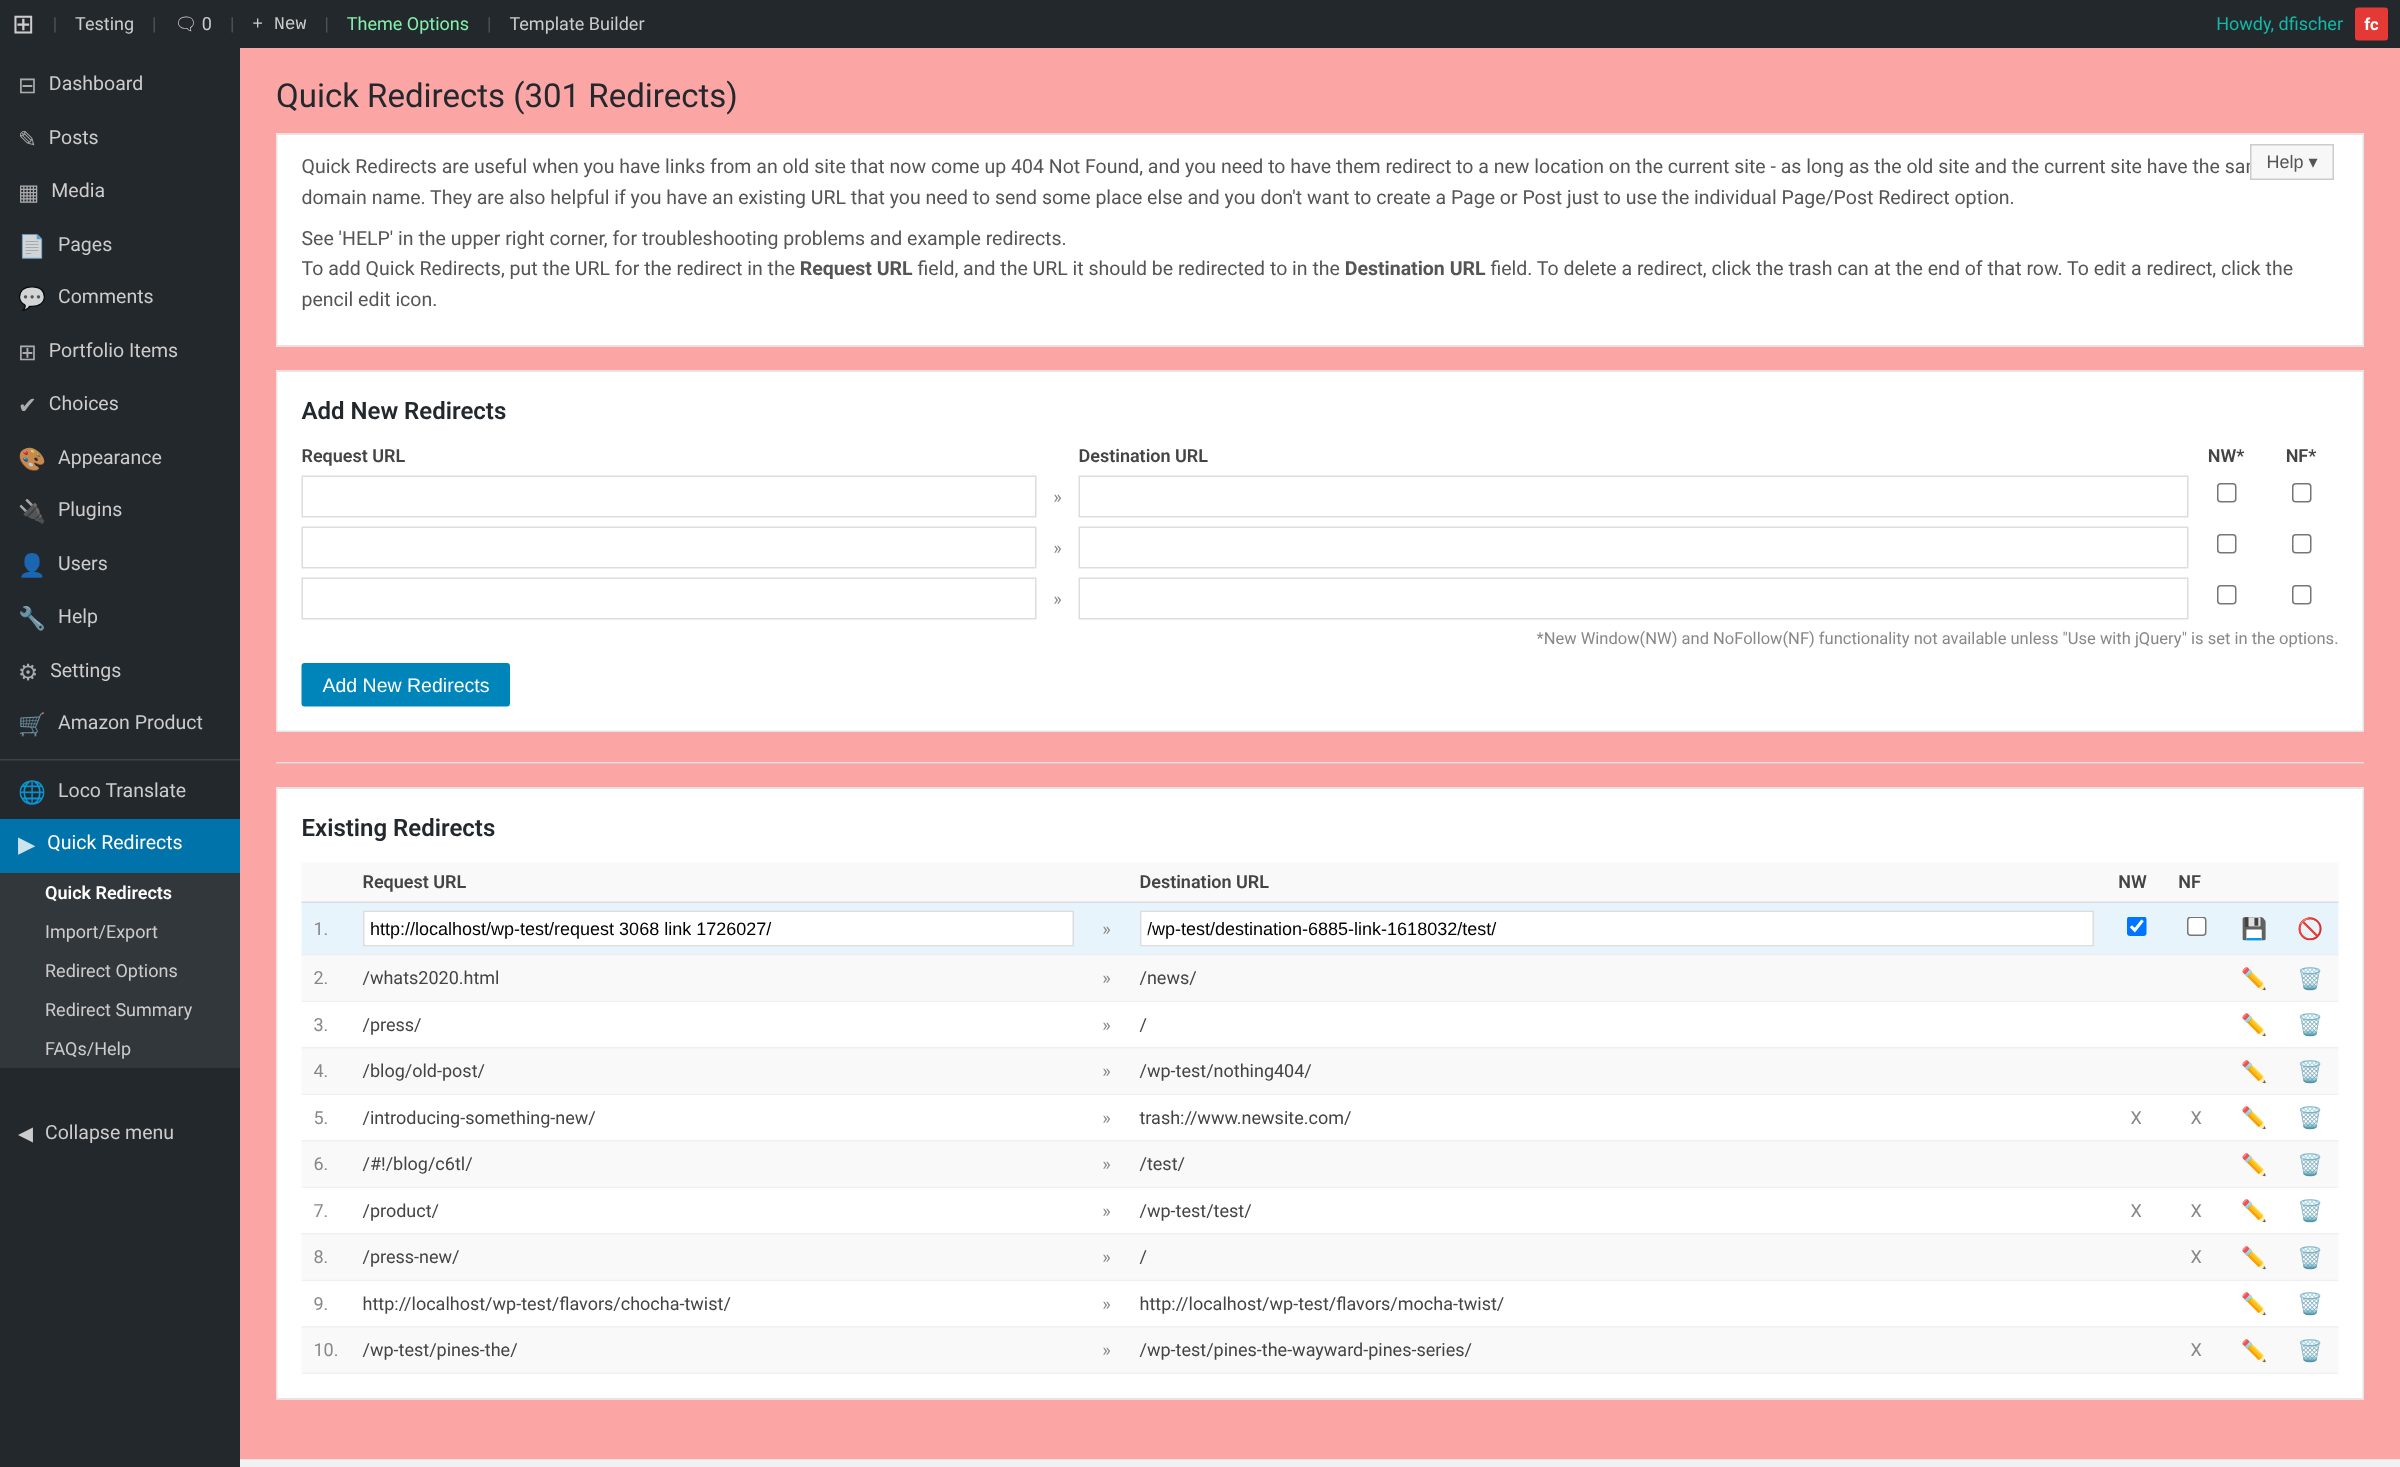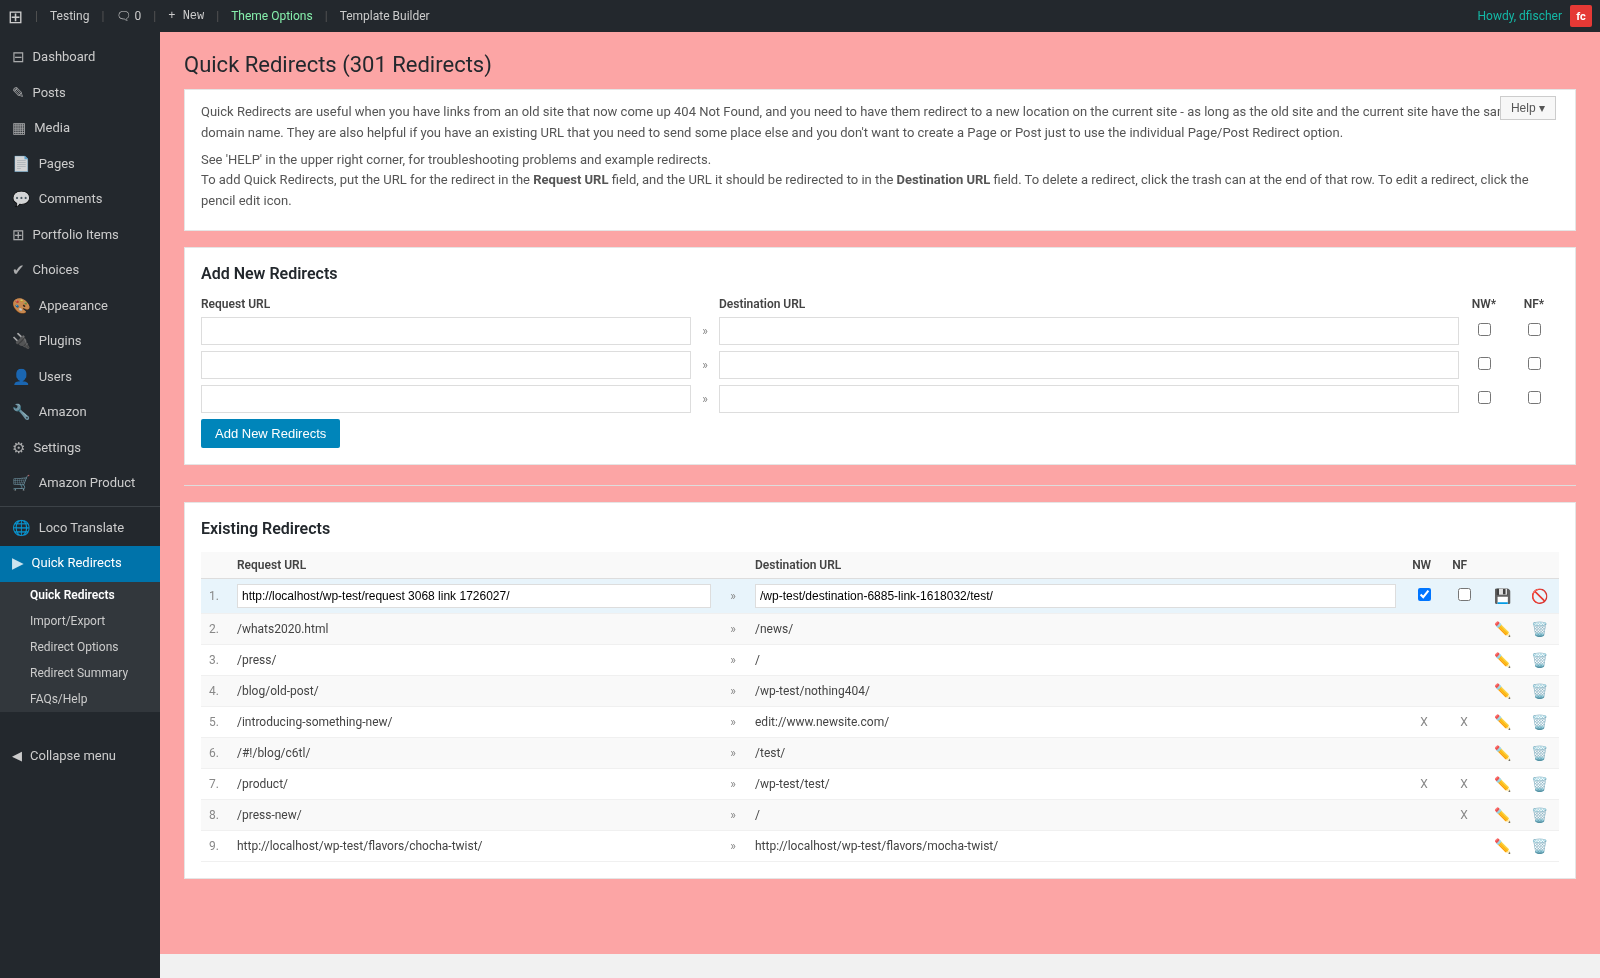--- a/index.html
+++ b/index.html
@@ -329,21 +329,21 @@
     <div class="sidebar-item">
       <span class="sidebar-icon">🔌</span>
       <span>Plugins</span>
     </div>
     <div class="sidebar-item">
       <span class="sidebar-icon">👤</span>
       <span>Users</span>
     </div>
     <div class="sidebar-item">
       <span class="sidebar-icon">🔧</span>
-      <span>Amazon</span>
+      <span>Help</span>
     </div>
     <div class="sidebar-item">
       <span class="sidebar-icon">⚙</span>
       <span>Settings</span>
     </div>
     <div class="sidebar-item">
       <span class="sidebar-icon">🛒</span>
       <span>Amazon Product</span>
     </div>
     <div class="sidebar-divider"></div>
@@ -410,20 +410,21 @@
           <div class="checkbox-cell"><input type="checkbox" style=""></div>
         </div>
         <div class="redirect-form-row">
           <div class="col-request"><input type="text" style="width: 490px;"></div>
           <div class="arrow-cell">»</div>
           <div class="col-destination" style="flex:1;"><input type="text" style="width: 100%;"></div>
           <div class="checkbox-cell"><input type="checkbox" style=""></div>
           <div class="checkbox-cell"><input type="checkbox" style=""></div>
         </div>
 
+        <div class="footnote">*New Window(NW) and NoFollow(NF) functionality not available unless "Use with jQuery" is set in the options.</div>
 
         <button class="btn-blue">Add New Redirects</button>
       </div>
 
       <hr class="divider-line">
 
       <div class="section-box">
         <div class="section-title">Existing Redirects</div>
 
         <table class="redirects-table">
@@ -501,21 +502,21 @@
         <button class="icon-btn" title="Edit">✏️</button>
       </td>
       <td class="col-del" style="text-align:center;">
         <button class="icon-btn icon-delete" title="Delete">🗑️</button>
       </td>
     </tr>
               <tr>
       <td class="col-num">5.</td>
       <td class="col-req">/introducing-something-new/</td>
       <td class="col-arr">»</td>
-      <td class="col-dest">edit://www.newsite.com/</td>
+      <td class="col-dest">trash://www.newsite.com/</td>
       <td class="col-nw-t" style="text-align:center;"><span class="x-mark">X</span></td>
       <td class="col-nf-t" style="text-align:center;"><span class="x-mark">X</span></td>
       <td class="col-save" style="text-align:center;">
         <button class="icon-btn" title="Edit">✏️</button>
       </td>
       <td class="col-del" style="text-align:center;">
         <button class="icon-btn icon-delete" title="Delete">🗑️</button>
       </td>
     </tr>
               <tr>
@@ -567,20 +568,34 @@
       <td class="col-dest">http://localhost/wp-test/flavors/mocha-twist/</td>
       <td class="col-nw-t" style="text-align:center;"></td>
       <td class="col-nf-t" style="text-align:center;"></td>
       <td class="col-save" style="text-align:center;">
         <button class="icon-btn" title="Edit">✏️</button>
       </td>
       <td class="col-del" style="text-align:center;">
         <button class="icon-btn icon-delete" title="Delete">🗑️</button>
       </td>
     </tr>
+              <tr>
+      <td class="col-num">10.</td>
+      <td class="col-req">/wp-test/pines-the/</td>
+      <td class="col-arr">»</td>
+      <td class="col-dest">/wp-test/pines-the-wayward-pines-series/</td>
+      <td class="col-nw-t" style="text-align:center;"></td>
+      <td class="col-nf-t" style="text-align:center;"><span class="x-mark">X</span></td>
+      <td class="col-save" style="text-align:center;">
+        <button class="icon-btn" title="Edit">✏️</button>
+      </td>
+      <td class="col-del" style="text-align:center;">
+        <button class="icon-btn icon-delete" title="Delete">🗑️</button>
+      </td>
+    </tr>
             </tbody>
         </table>
       </div>
     </div>
 
     <div id="footer">
       
       
     </div>
   </div>

